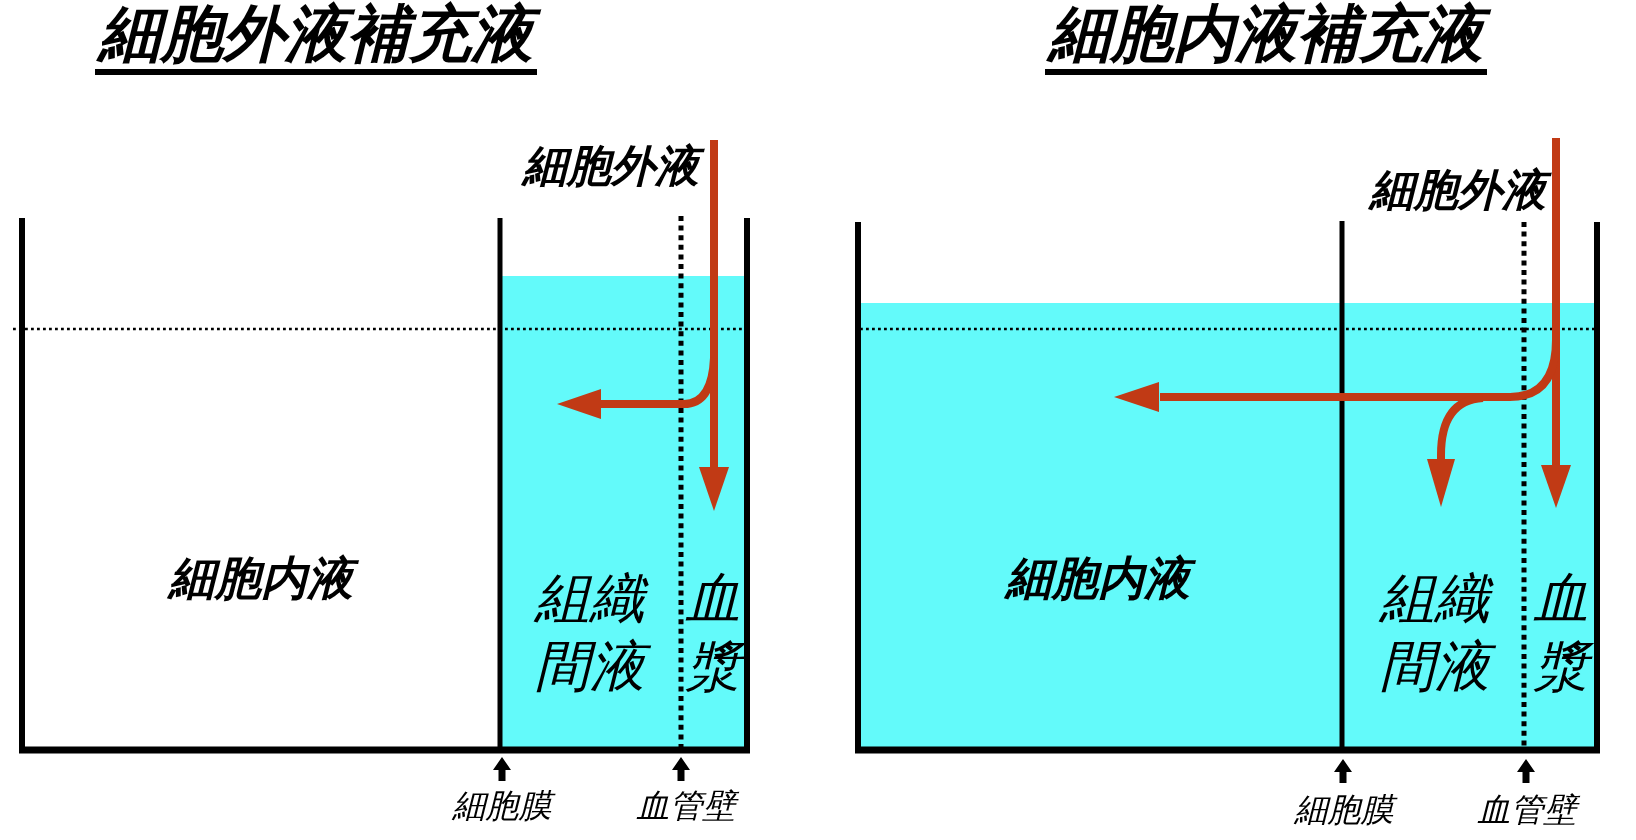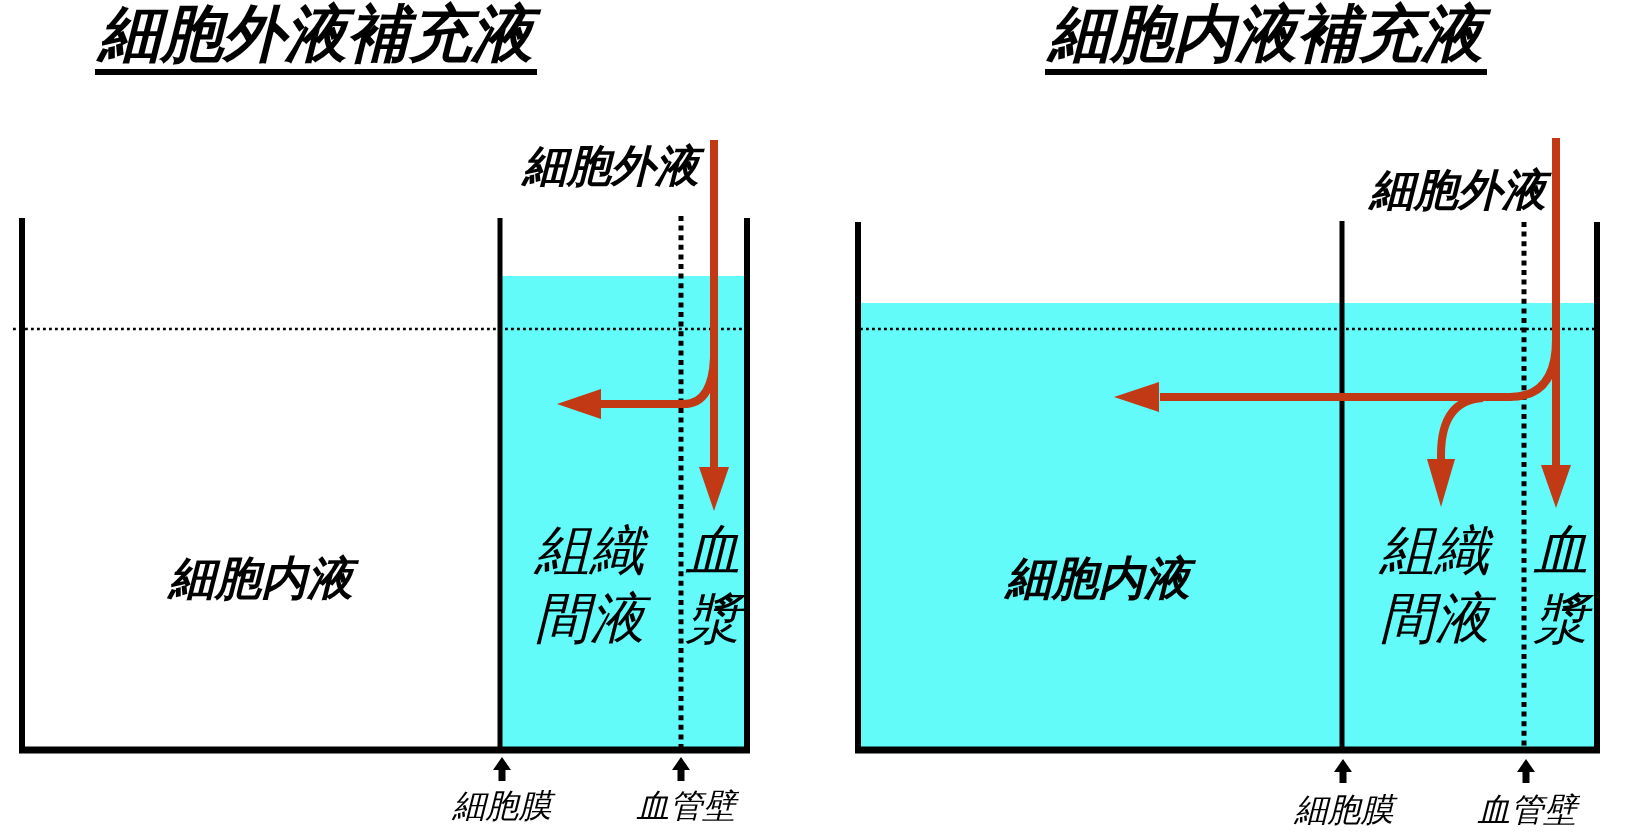--- a/index.html
+++ b/index.html
@@ -38,21 +38,21 @@
     font-weight: bold;
     line-height: 48px;
   }
   .icf-label {
     top: 548px;
     font-size: 46px;
     font-weight: bold;
     line-height: 60px;
   }
   .compartment-label {
-    top: 516px;
+    top: 564px;
     font-size: 55px;
     font-weight: normal;
     line-height: 68px;
   }
   .bottom-label {
     top: 791px;
     font-size: 33px;
     font-weight: normal;
     line-height: 30px;
   }

